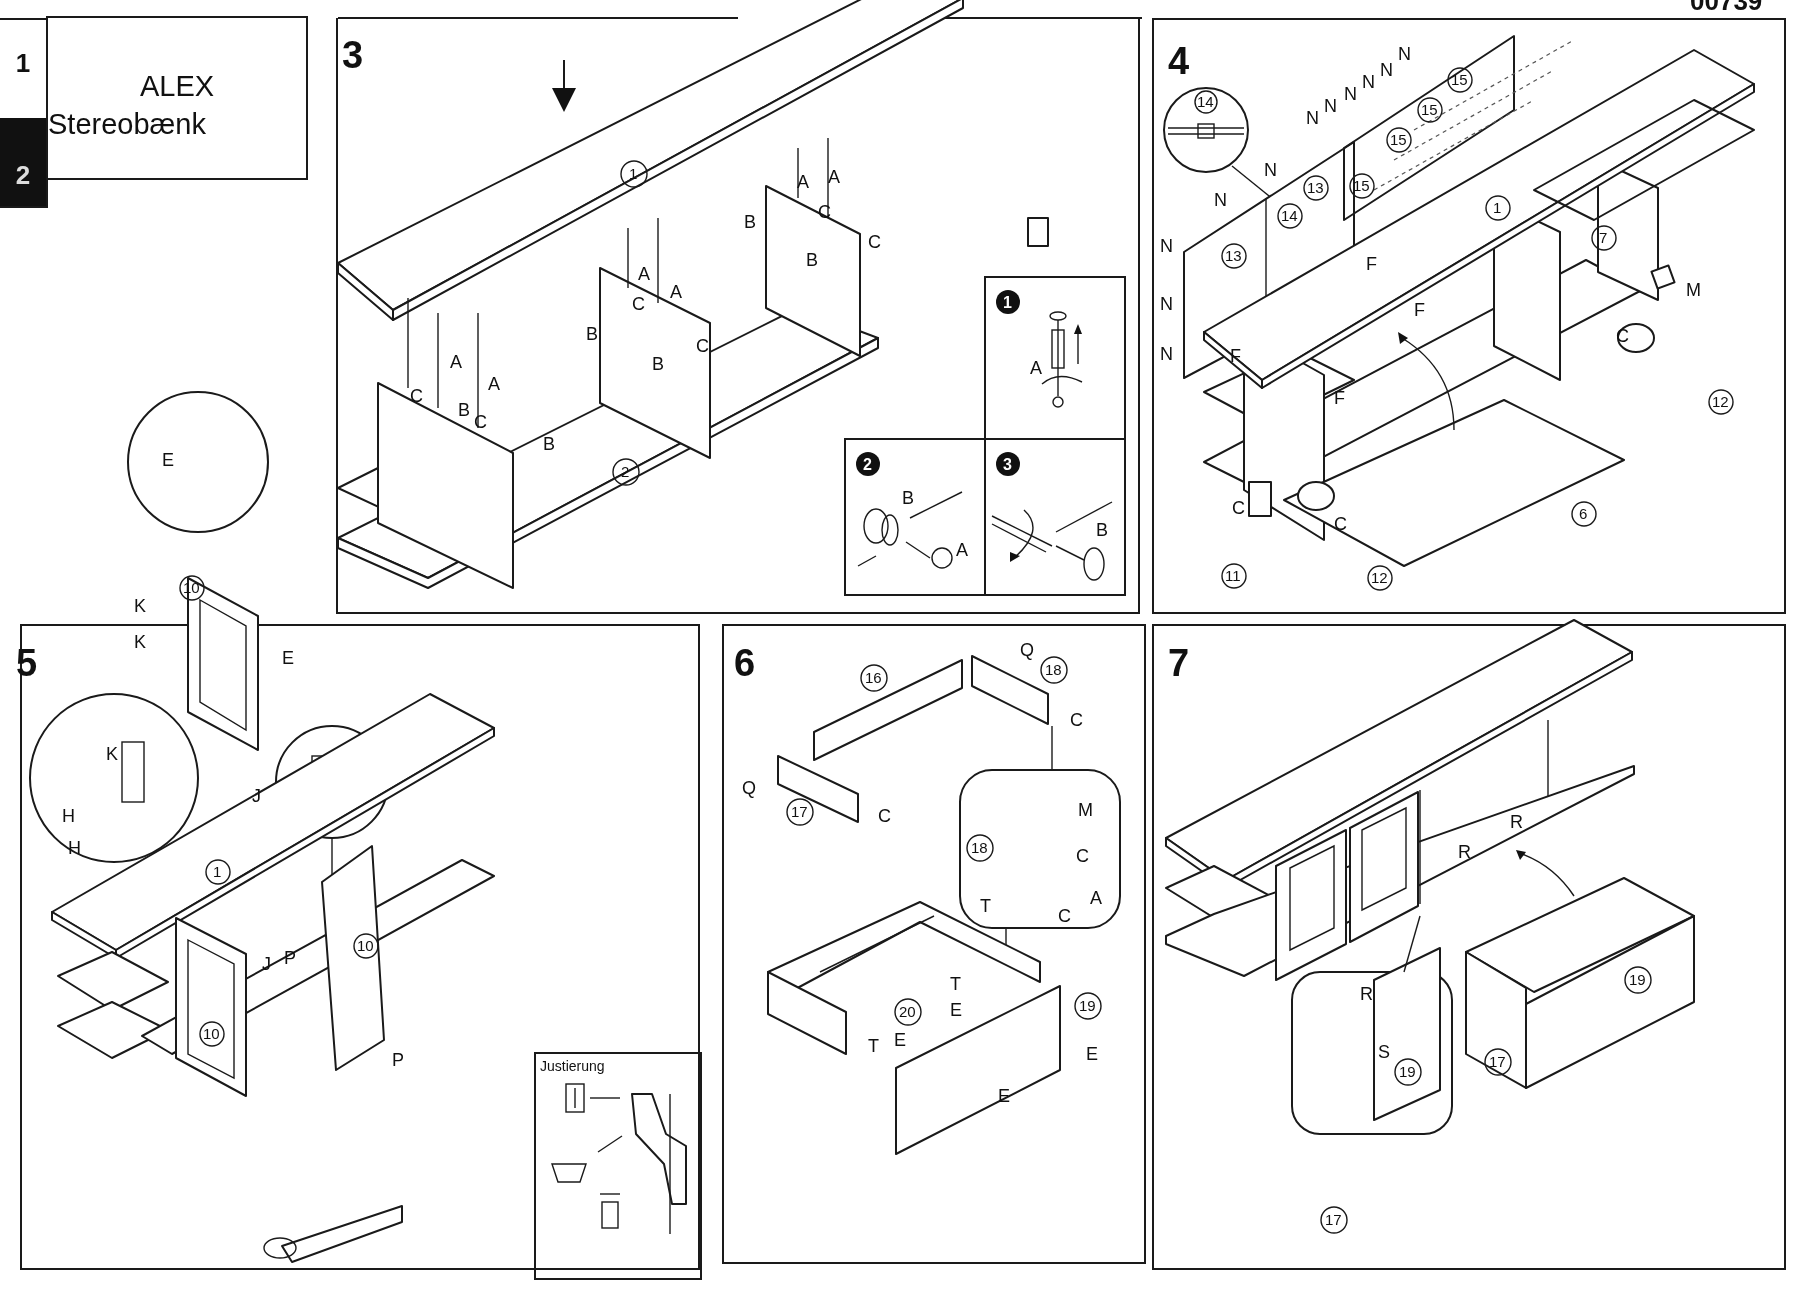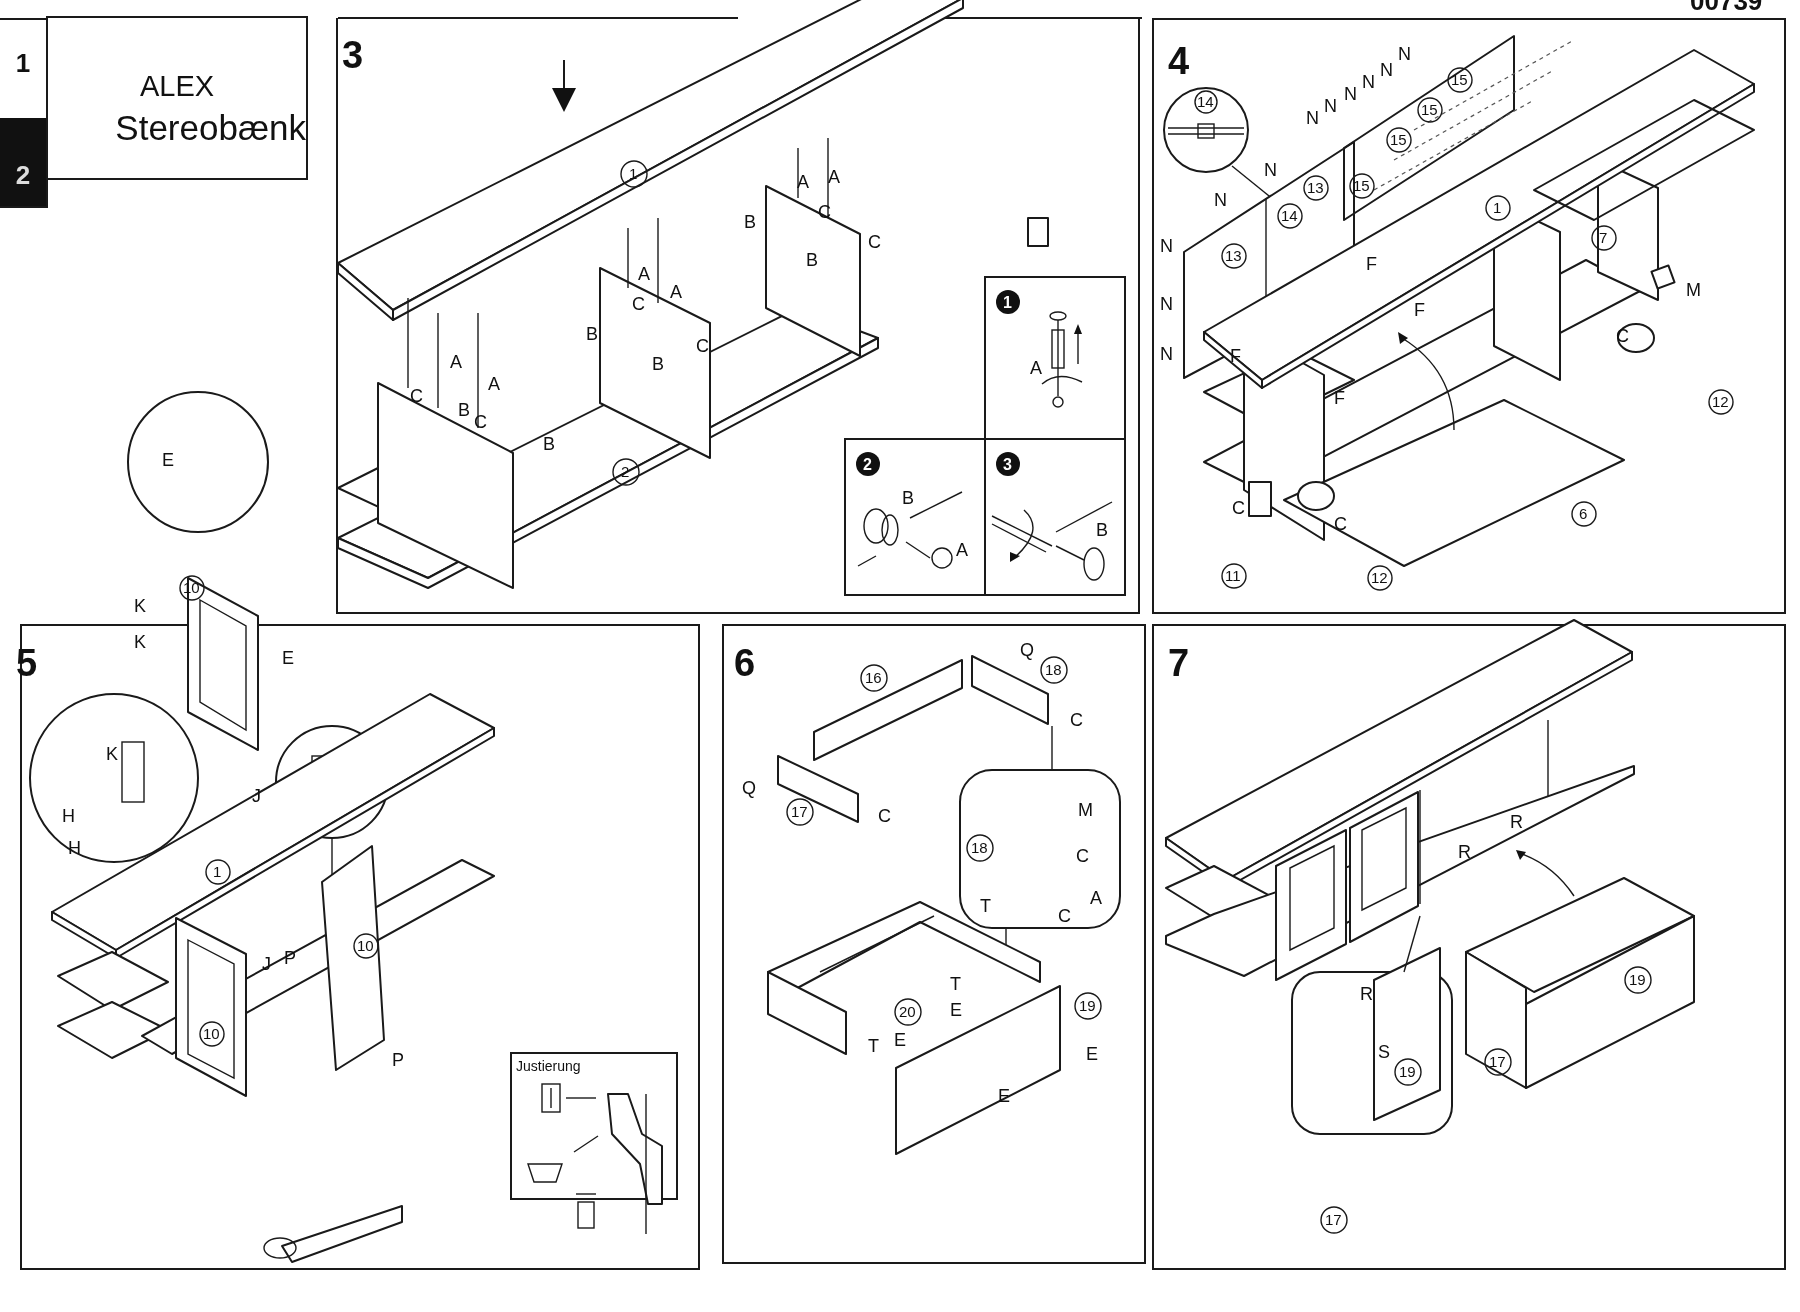--- a/index.html
+++ b/index.html
@@ -12,21 +12,21 @@
   .panel { position: absolute; border: 2px solid #1a1a1a; box-sizing: border-box; background: #fff; }
   .step-num { position: absolute; font-weight: bold; font-size: 38px; line-height: 1; color: #111; }
   svg { position: absolute; left: 0; top: 0; overflow: visible; }
   svg .ln { stroke: #1a1a1a; stroke-width: 2; fill: #fff; stroke-linejoin: round; }
   svg .thin { stroke: #1a1a1a; stroke-width: 1.4; fill: none; }
   svg .dash { stroke: #555; stroke-width: 1.2; fill: none; stroke-dasharray: 4 4; }
   svg text { font-family: "Liberation Sans", sans-serif; fill: #111; }
   .lbl { font-size: 18px; }
   .circ { font-size: 15px; }
   #title-block .title-line1 { position: absolute; left: 0; right: 0; top: 52px; text-align: center; font-size: 29px; }
-  #title-block .title-line2 { position: absolute; left: 0; right: 0; top: 90px; text-align: right; font-size: 35px; }
+  #title-block .title-line2 { position: absolute; left: 0; right: 0; top: 90px; text-align: left; font-size: 29px; }
   .tab { position: absolute; width: 46px; box-sizing: border-box; font-weight: bold; font-size: 26px; text-align: center; }
 </style>
 </head>
 <body>
 
 <div class="abs" style="left:1690px; top:-14px; font-weight:bold; font-size:26px;">00739</div>
 
 <div class="abs" style="left:0; top:18px; width:48px; height:190px; border:2px solid #1a1a1a; border-left:none; box-sizing:border-box;">
   <div class="tab" style="left:0; top:28px; height:40px; color:#111;">1</div>
   <div class="tab" style="left:0; top:98px; height:88px; background:#111; color:#ddd; padding-top:40px; border-top:2px solid #111;">2</div>
@@ -316,21 +316,21 @@
     <text class="lbl" x="84" y="134">K</text>
     <text class="lbl" x="260" y="38">E</text>
     <text class="lbl" x="140" y="-160">E</text>
     <text class="lbl" x="40" y="196">H</text>
     <text class="lbl" x="46" y="228">H</text>
     <text class="lbl" x="230" y="176">J</text>
     <text class="lbl" x="240" y="344">J</text>
     <text class="lbl" x="262" y="338">P</text>
     <text class="lbl" x="370" y="440">P</text>
   </svg>
-  <div class="abs" style="left:488px; top:426px; width:168px; height:148px; border:2px solid #1a1a1a; box-sizing:border-box;">
+  <div class="abs" style="left:512px; top:426px; width:168px; height:228px; border:2px solid #1a1a1a; box-sizing:border-box;">
     <div class="abs" style="left:4px; top:4px; font-size:14px;">Justierung</div>
     <svg width="168" height="188">
       <rect x="30" y="30" width="18" height="28" class="thin"></rect>
       <line class="thin" x1="39" y1="34" x2="39" y2="54"></line>
       <line class="thin" x1="54" y1="44" x2="84" y2="44"></line>
       <path class="thin" d="M16 110 L50 110 L44 128 L22 128 Z"></path>
       <line class="thin" x1="62" y1="98" x2="86" y2="82"></line>
       <line class="thin" x1="64" y1="140" x2="84" y2="140"></line>
       <rect x="66" y="148" width="16" height="26" class="thin"></rect>
       <path class="ln" d="M96 40 L116 40 L130 80 L150 92 L150 150 L136 150 L128 110 L100 80 Z"></path>

